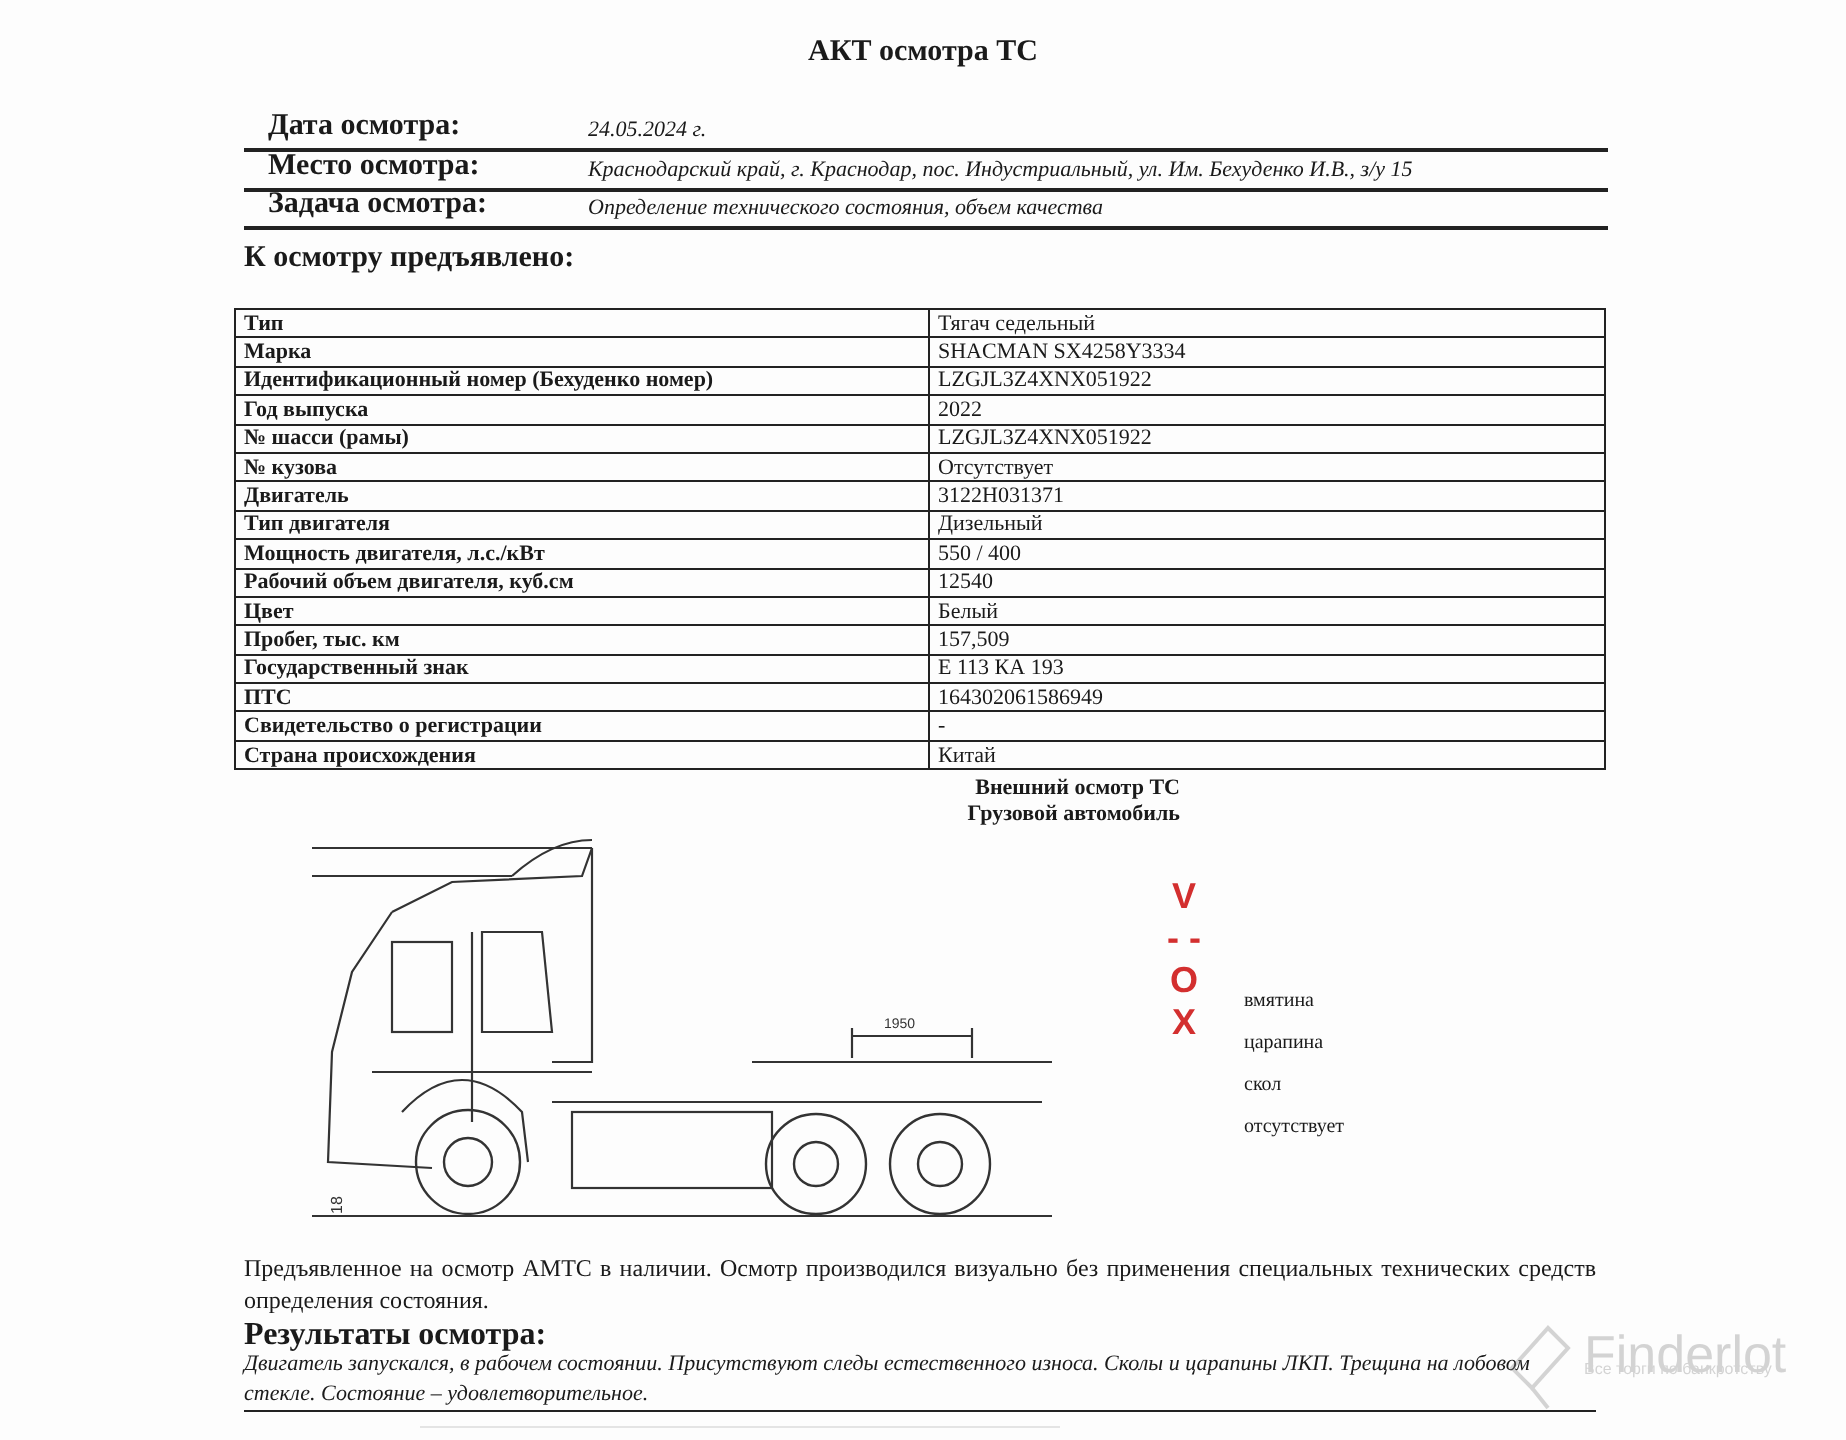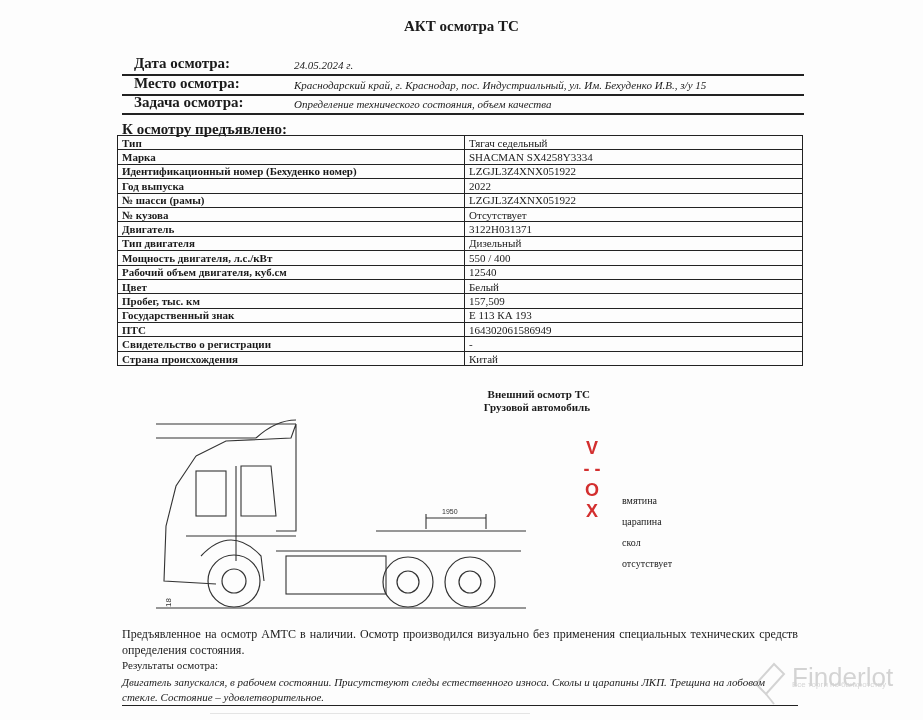--- a/index.html
+++ b/index.html
@@ -3,32 +3,32 @@
   <meta charset="utf-8">
   <style>
     html, body { margin: 0; padding: 0; background: #ffffff; }
     body { width: 923px; height: 720px; position: relative; overflow: hidden; font-family: "Liberation Serif", serif; color: #1a1a1a; }
     .page { position: absolute; left: 0; top: 0; width: 923px; height: 720px; background: #fdfdfd; }
     .doc-title { position: absolute; left: 0; width: 923px; top: 18px; text-align: center; font-weight: bold; font-size: 15px; }
     .meta-row { position: absolute; left: 122px; width: 682px; height: 18px; border-bottom: 2px solid #222; }
     .meta-label { position: absolute; left: 0; top: -1px; font-weight: bold; font-size: 15px; margin-left: 12px; }
     .meta-value { position: absolute; left: 140px; top: 3px; font-style: italic; font-size: 11px; margin-left: 32px; }
     .section-heading { position: absolute; left: 122px; top: 121px; font-weight: bold; font-size: 15px; }
-    table.vehicle { position: absolute; left: 117px; top: 135px; width: 686px; border-collapse: collapse; font-size: 11px; }
+    table.vehicle { position: absolute; left: 117px; top: 154px; width: 686px; border-collapse: collapse; font-size: 11px; }
     table.vehicle td { border: 1px solid #222; height: 13.4px; padding: 0 4px; line-height: 12px; white-space: nowrap; }
     table.vehicle td.k { width: 338px; font-weight: bold; }
     table.vehicle td.v { font-weight: normal; }
     .sub-title { position: absolute; left: 330px; width: 260px; text-align: right; font-weight: bold; font-size: 11px; line-height: 13px; }
     .truck { position: absolute; left: 156px; top: 416px; width: 370px; height: 196px; }
     .legend { position: absolute; left: 582px; top: 438px; }
     .legend-item { position: relative; height: 21px; }
     .legend-mark { position: absolute; left: 0; top: 0; width: 20px; text-align: center; color: #d32f2f; font-family: "Liberation Sans", sans-serif; font-weight: bold; font-size: 18px; line-height: 20px; }
     .legend-text { position: absolute; left: 40px; top: 17px; font-size: 10px; margin-top: 40px; }
     .para { position: absolute; left: 122px; width: 676px; font-size: 12px; line-height: 16px; text-align: justify; }
-    .results-heading { position: absolute; left: 122px; top: 659px; font-weight: normal; font-size: 11px; }
+    .results-heading { position: absolute; left: 122px; top: 659px; font-weight: bold; font-size: 16px; }
     .results-text { position: absolute; left: 122px; top: 675px; width: 676px; font-style: italic; font-size: 11px; line-height: 15px; border-bottom: 1px solid #222; }
     .watermark { position: absolute; left: 752px; top: 660px; width: 171px; height: 50px; opacity: 0.35; }
     .wm-name { position: absolute; left: 40px; top: 2px; font-family: "Liberation Sans", sans-serif; font-size: 26px; color: #888; }
     .wm-tag { position: absolute; left: 40px; top: 20px; font-family: "Liberation Sans", sans-serif; font-size: 8px; color: #888; }
     .faint-line { position: absolute; left: 210px; top: 713px; width: 320px; height: 1px; background: #e4e4e4; }
   </style>
 </head>
 <body>
 
 <div class="page">

